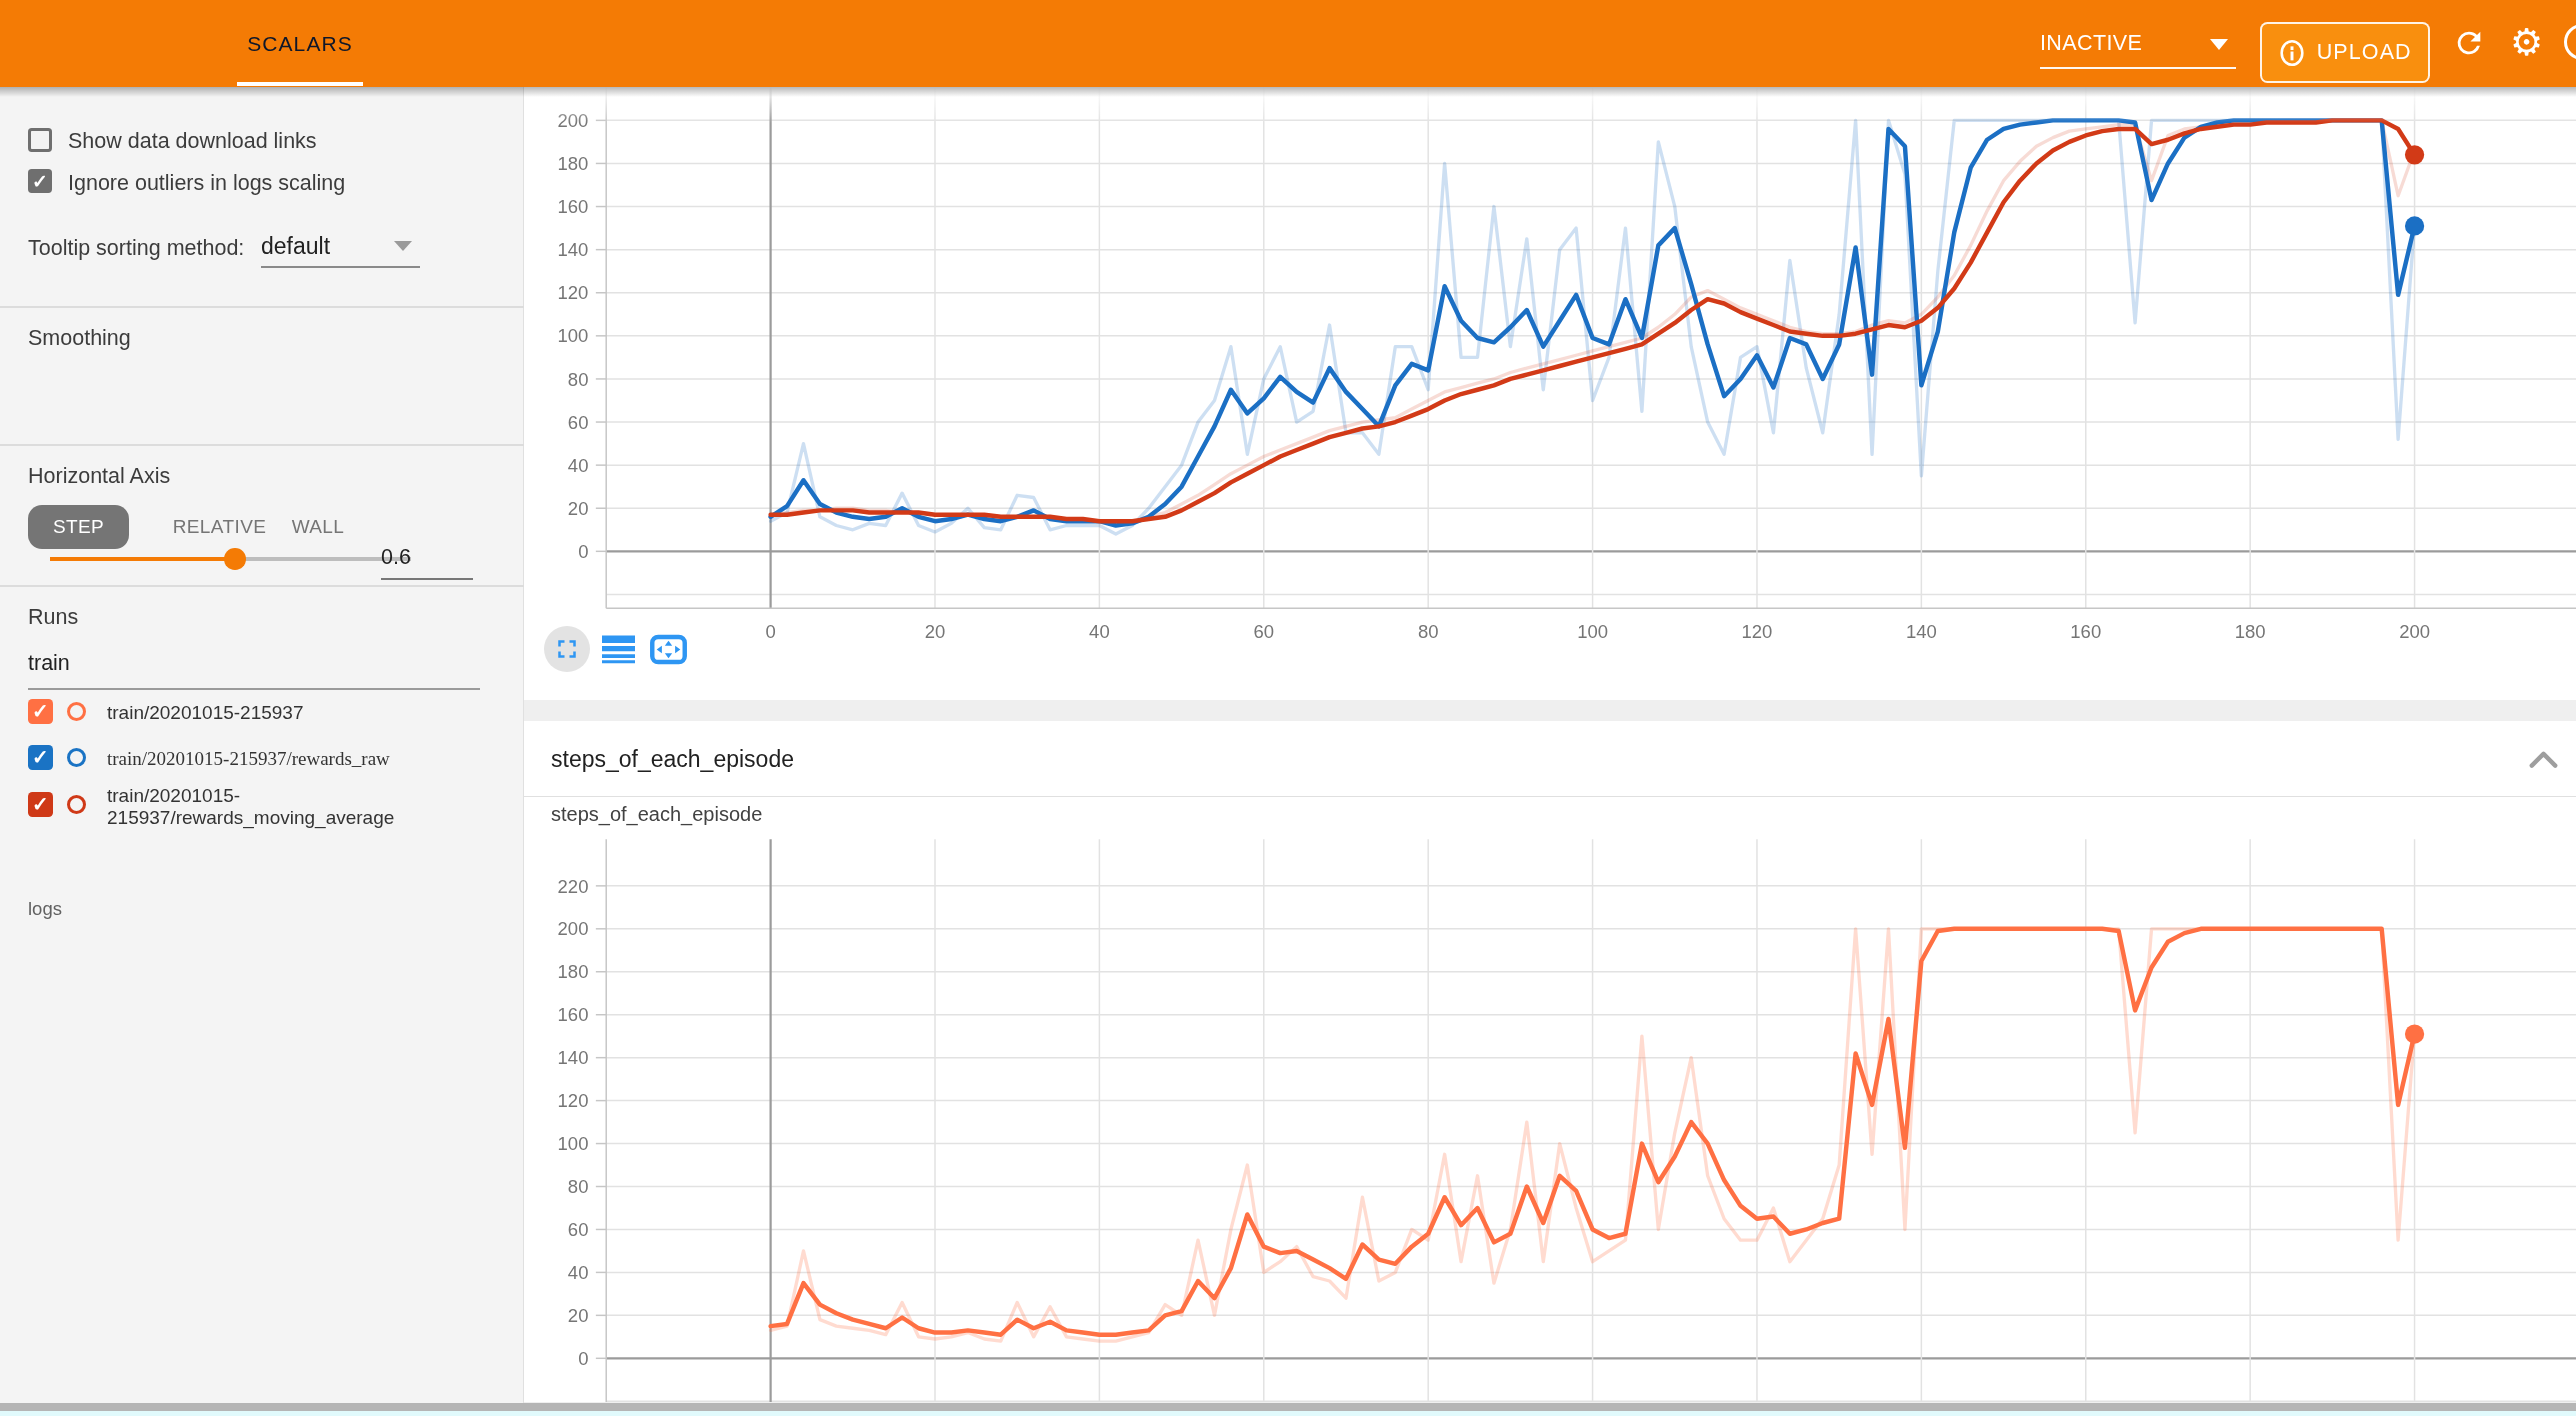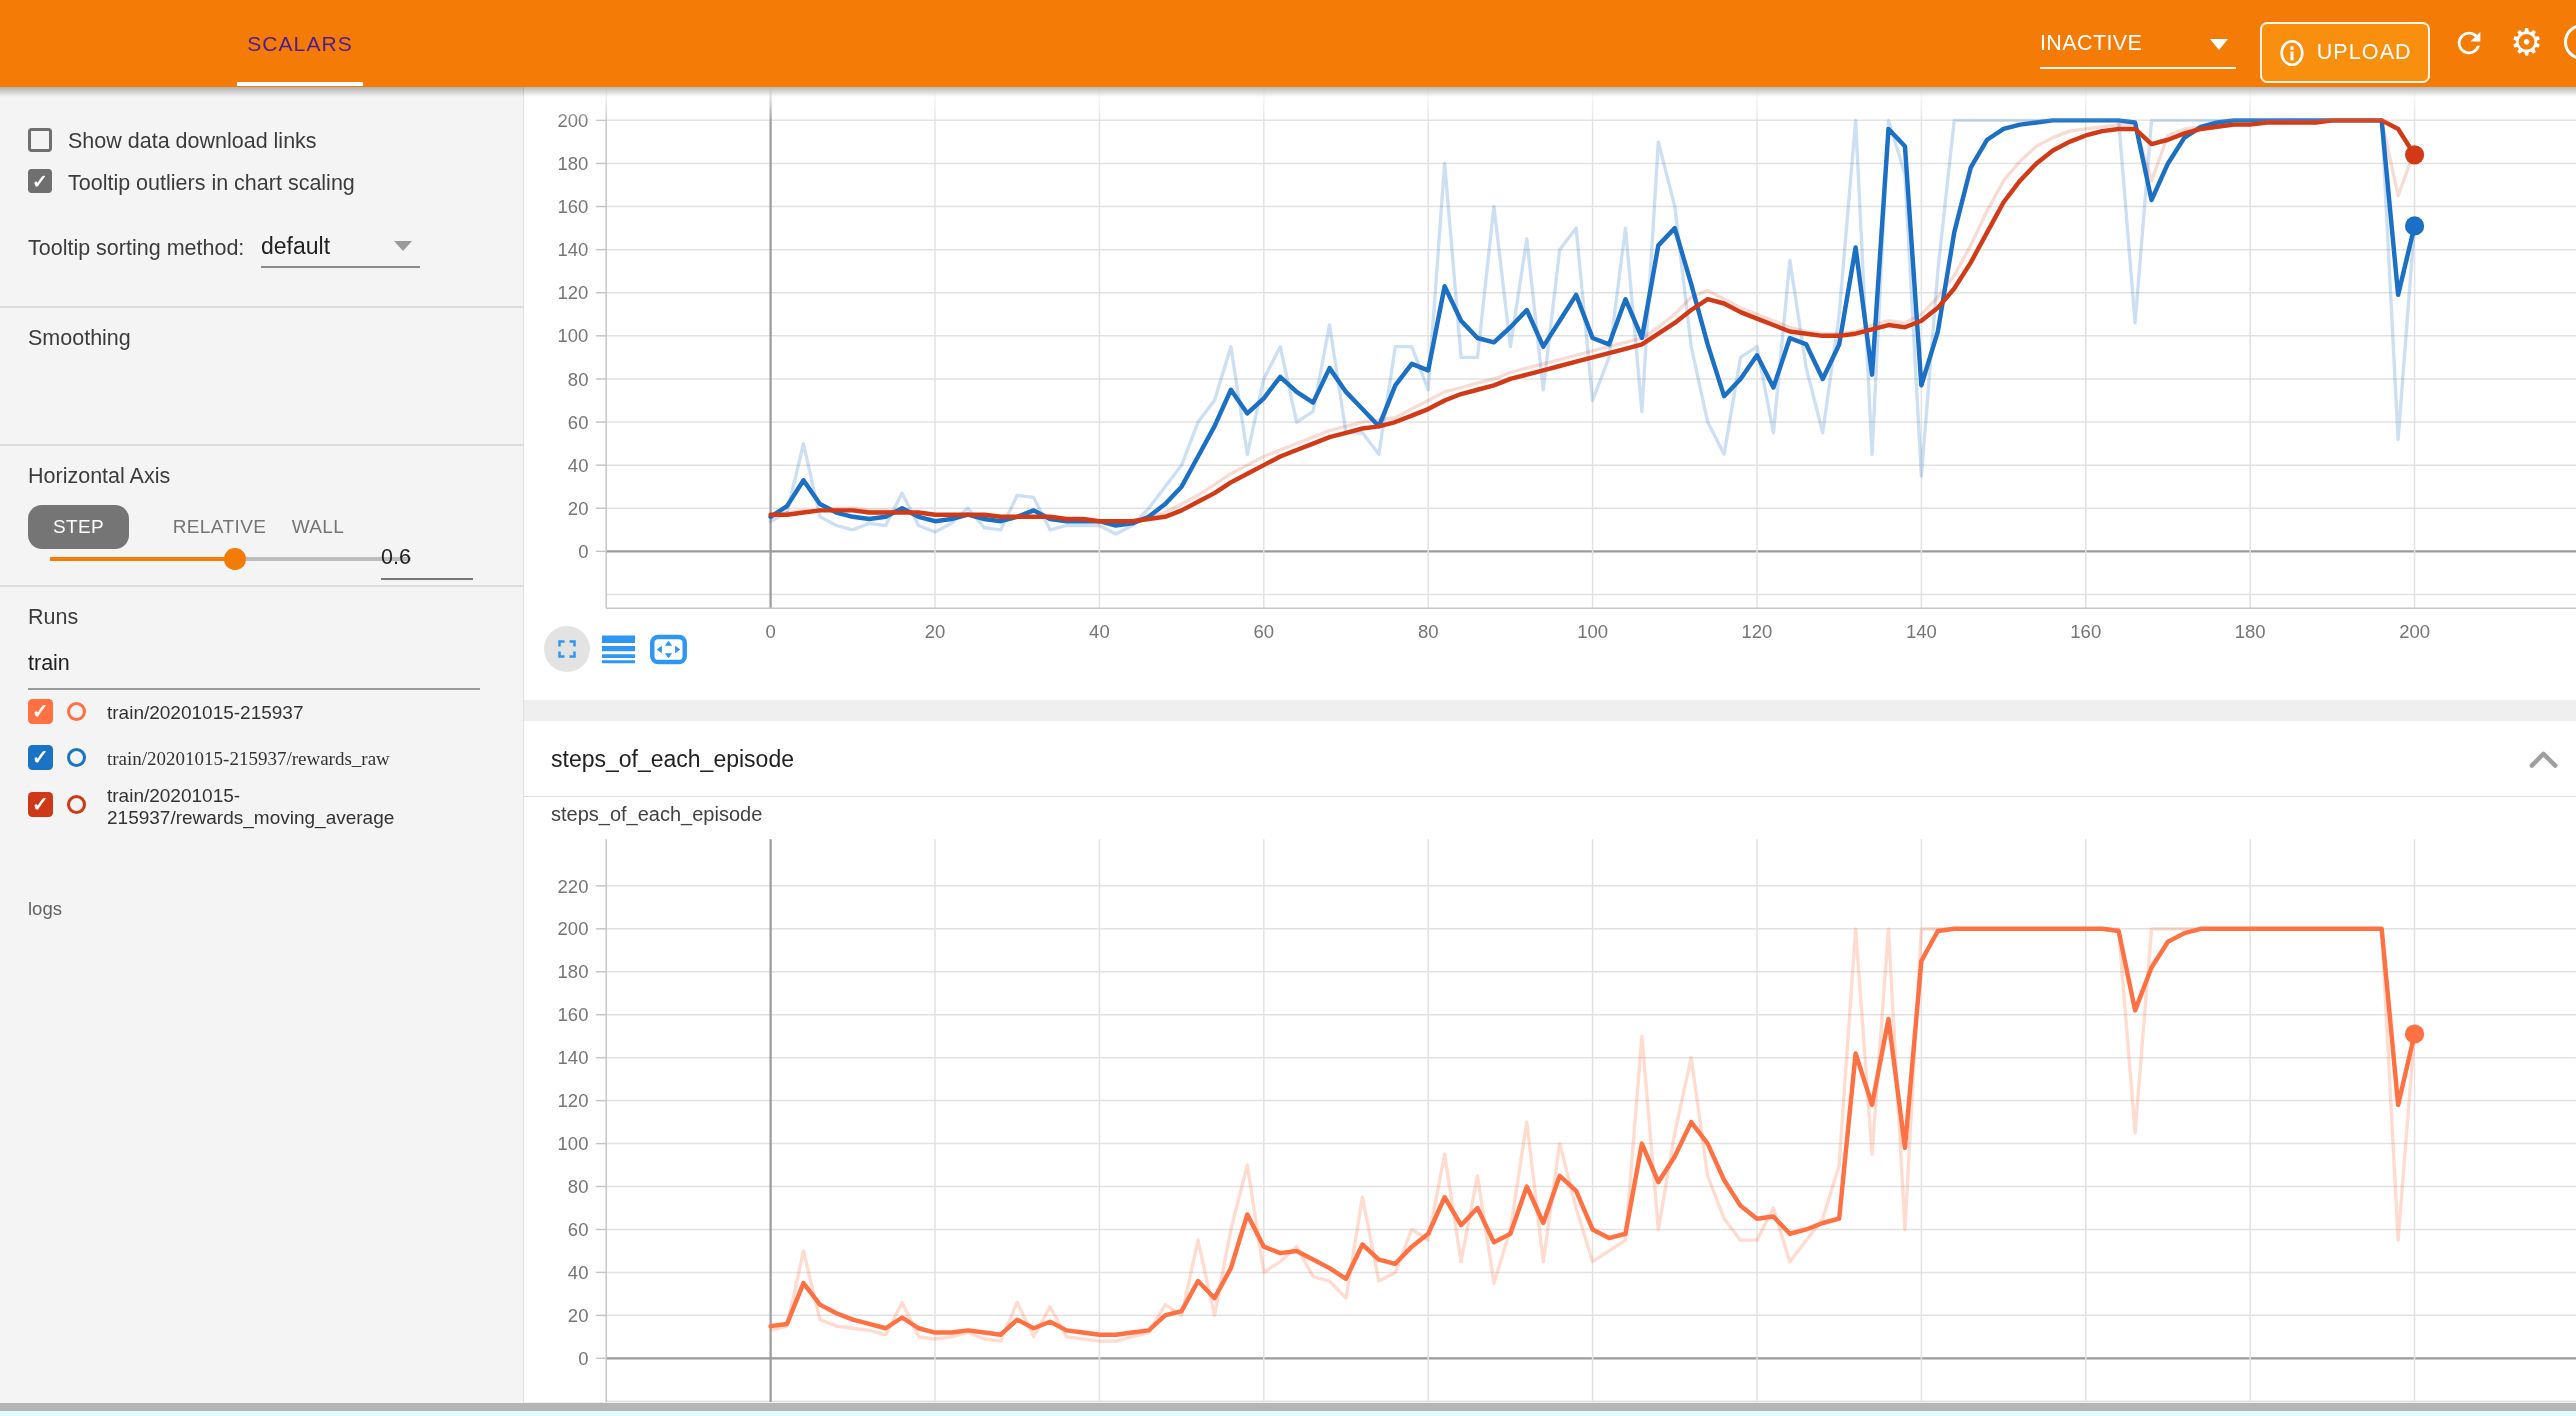--- a/index.html
+++ b/index.html
@@ -6,21 +6,21 @@
   html,body { width:2576px; height:1416px; overflow:hidden; background:#ffffff;
               font-family:"Liberation Sans", sans-serif; }
   .abs { position:absolute; }
 
   
   #header { position:absolute; left:0; top:0; width:2576px; height:87px;
             background:#f47b05; overflow:hidden; z-index:30; }
   #logo { position:absolute; left:27px; top:0; height:87px; line-height:87px;
           color:#fff; font-size:34px; font-weight:400; }
   #tab-scalars { position:absolute; left:237px; top:0; width:126px; height:87px;
-                 text-align:center; line-height:87px; color:#4c1d95; font-size:21px;
+                 text-align:center; line-height:87px; color:#0f172a; font-size:21px;
                  font-weight:500; letter-spacing:1.1px; }
   #tab-underline { position:absolute; left:237px; top:82px; width:126px; height:4.4px; background:#fff; }
   #inactive-select { position:absolute; left:2040px; top:28px; width:196px; height:40px;
                      color:#fff; font-size:21.5px; letter-spacing:0.4px; line-height:30px; }
   #inactive-caret { position:absolute; left:2210px; top:39px; width:0; height:0;
                     border-left:9.6px solid transparent; border-right:9.6px solid transparent;
                     border-top:11px solid #fff; }
   #inactive-underline { position:absolute; left:2040px; top:67px; width:196px; height:2.2px;
                         background:rgba(255,255,255,.95); }
   #upload-btn { position:absolute; left:2260px; top:22px; width:170px; height:61px;
@@ -116,21 +116,21 @@
   <div id="help-circle"></div>
 </div>
 <div id="header-shadow"></div>
 
 <div id="sidebar">
 
   <div class="checkbox" style="top:41px;"></div>
   <div class="sb-label abs" style="left:68px; top:42px;">Show data download links</div>
 
   <div class="checkbox checked" style="top:82px;">✓</div>
-  <div class="sb-label abs" style="left:68px; top:84px;">Tooltip outliers in chart scaling</div>
+  <div class="sb-label abs" style="left:68px; top:84px;">Ignore outliers in logs scaling</div>
 
   <div class="sb-label abs" style="left:28px; top:149px;">Tooltip sorting method:</div>
   <div class="abs" style="left:261px; top:146px; color:#212121; font-size:23px;">default</div>
   <div class="abs" style="left:394px; top:154px; width:0; height:0; border-left:9px solid transparent; border-right:9px solid transparent; border-top:10.4px solid #9a9a9a;"></div>
   <div class="abs" style="left:261px; top:179px; width:159px; height:1.5px; background:#8a8a8a;"></div>
 
   <div class="sb-divider" style="top:219px;"></div>
 
   <div class="sb-label abs" style="left:28px; top:239px;">Smoothing</div>
   <div id="slider-track"></div>

